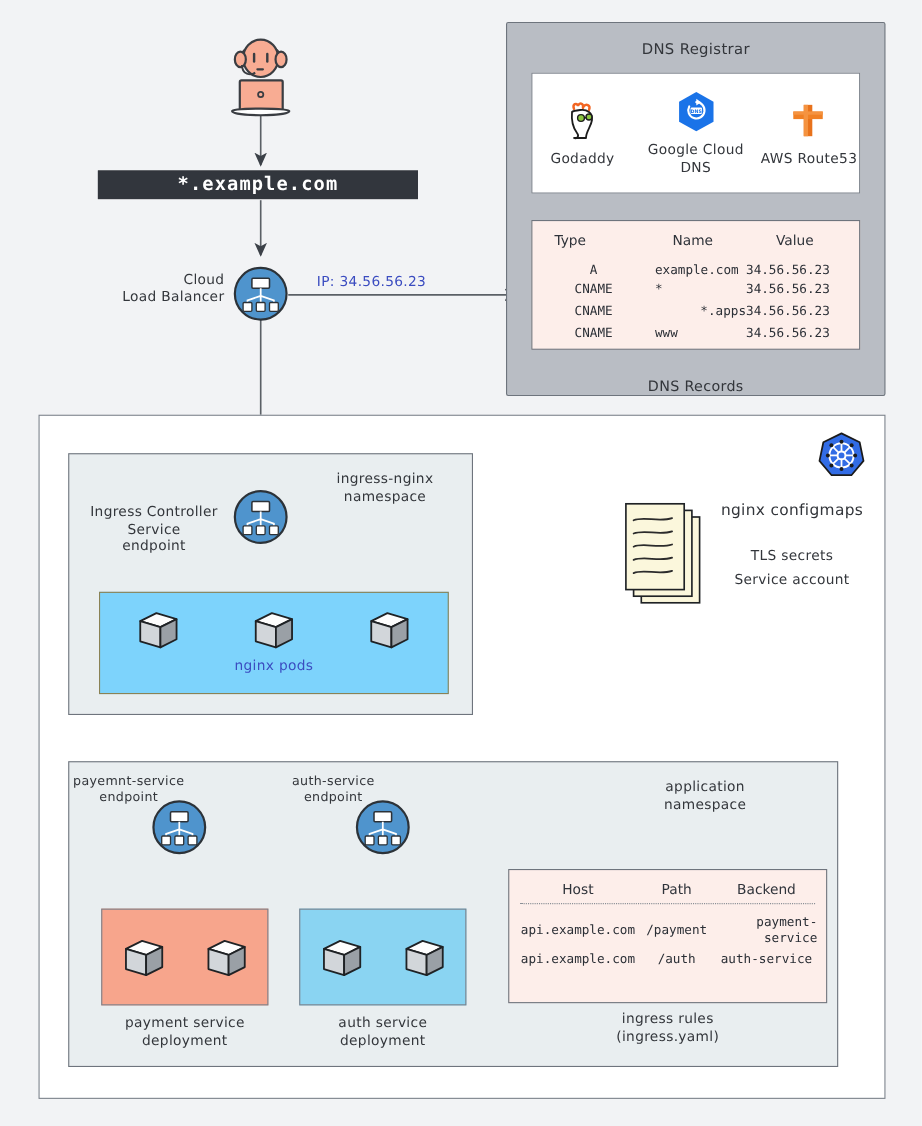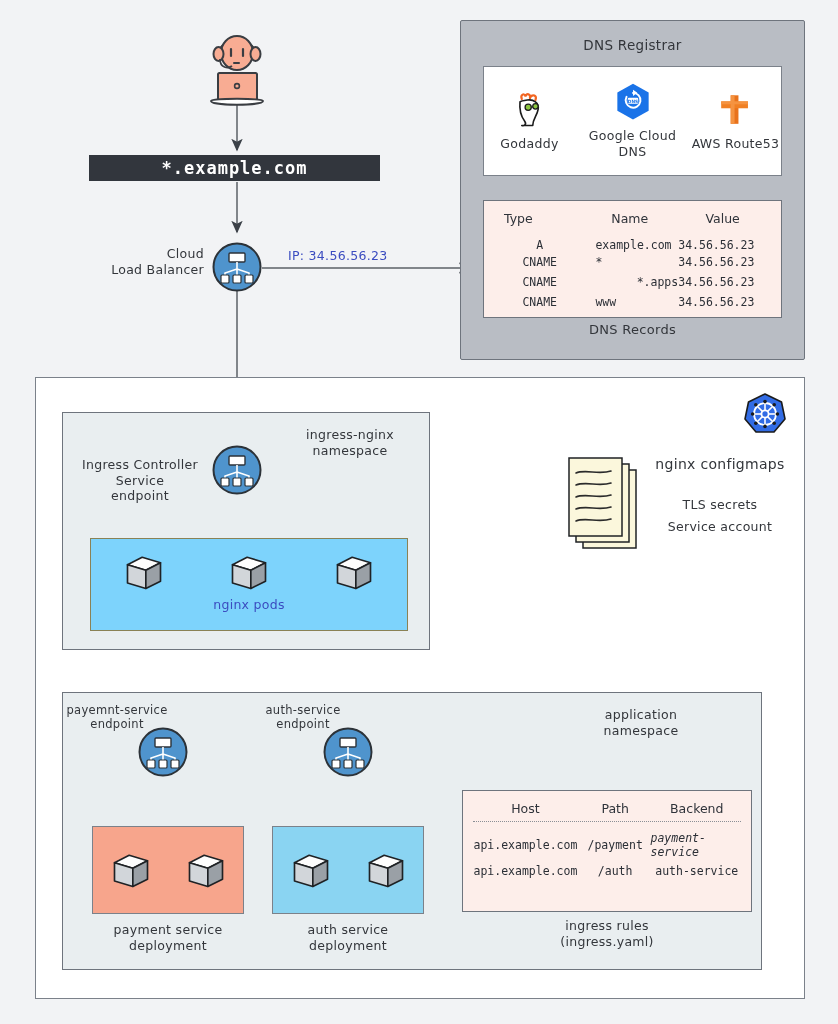--- a/index.html
+++ b/index.html
@@ -231,21 +231,21 @@
           </tr>
           <tr style="height:20px;">
             <td class="mono" style="text-align:center;">CNAME</td>
             <td class="mono" style="padding-left:14px;">www</td>
             <td class="mono">34.56.56.23</td>
           </tr>
         </tbody>
       </table>
     </div>
 
-    <div class="hand" style="margin-top:4px;font-size:13px;">DNS Records</div>
+    <div class="hand" style="margin-top:26px;font-size:13px;">DNS Records</div>
   </div>
 
   <div class="abs panel-cluster" style="left:35px;top:377px;width:770px;height:622px;"></div>
 
   <div class="abs" style="left:742px;top:392px;width:46px;height:46px;">
     <svg viewBox="0 0 46 46" style="width:46px;height:46px;">
       <path d="M23,2 L39.5,10 L43,27 L32,40 L14,40 L3,27 L6.5,10 Z" fill="#326ce5" stroke="#1b1b1b" stroke-width="1.6" stroke-linejoin="round"></path>
       <circle cx="23" cy="22" r="11" fill="none" stroke="#ffffff" stroke-width="1.8"></circle>
       <circle cx="23" cy="22" r="3.6" fill="none" stroke="#ffffff" stroke-width="1.8"></circle>
       <g stroke="#ffffff" stroke-width="1.6">
@@ -401,21 +401,21 @@
       </thead>
       <tbody>
         <tr>
           <td colspan="3" style="padding:5px 2px 9px 2px;">
             <div style="border-top:1.6px dotted #8a8f96;width:100%;"></div>
           </td>
         </tr>
         <tr style="height:24px;">
           <td class="mono" style="text-align:center;">api.example.com</td>
           <td class="mono" style="text-align:center;">/payment</td>
-          <td class="mono" style="text-align:left;font-style:italic;">payment-service</td>
+          <td class="mono" style="text-align:right;">payment-service</td>
         </tr>
         <tr style="height:24px;">
           <td class="mono" style="text-align:center;">api.example.com</td>
           <td class="mono" style="text-align:center;">/auth</td>
           <td class="mono" style="text-align:center;">auth-service</td>
         </tr>
       </tbody>
     </table>
   </div>
   <div class="abs hand" style="left:497px;top:918px;width:220px;font-size:12.5px;">ingress rules

